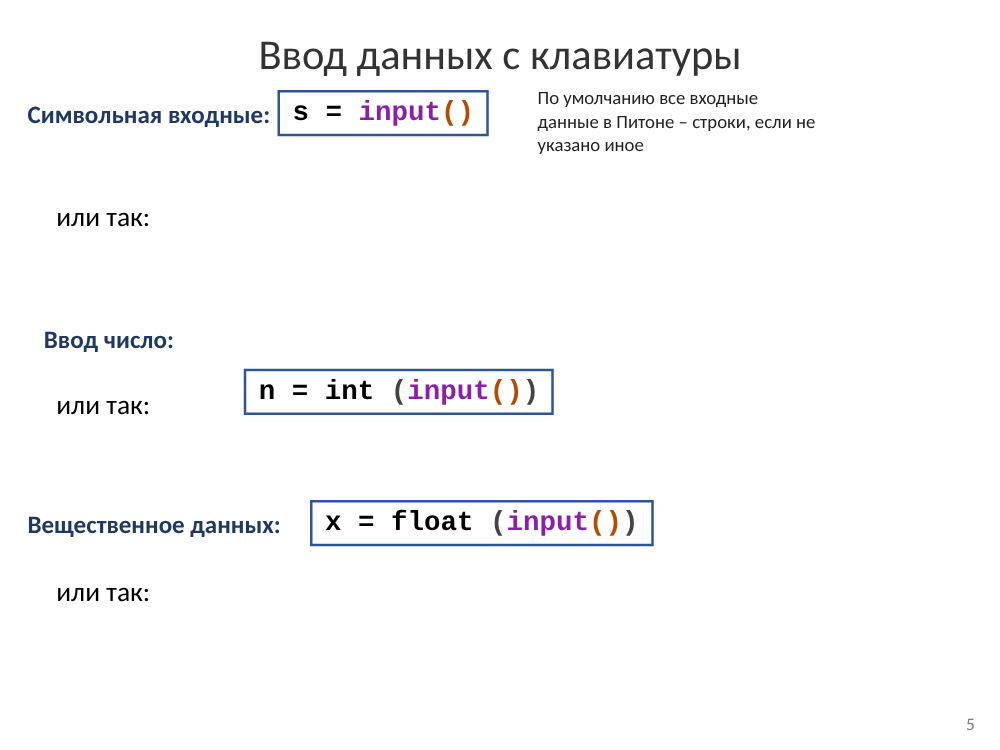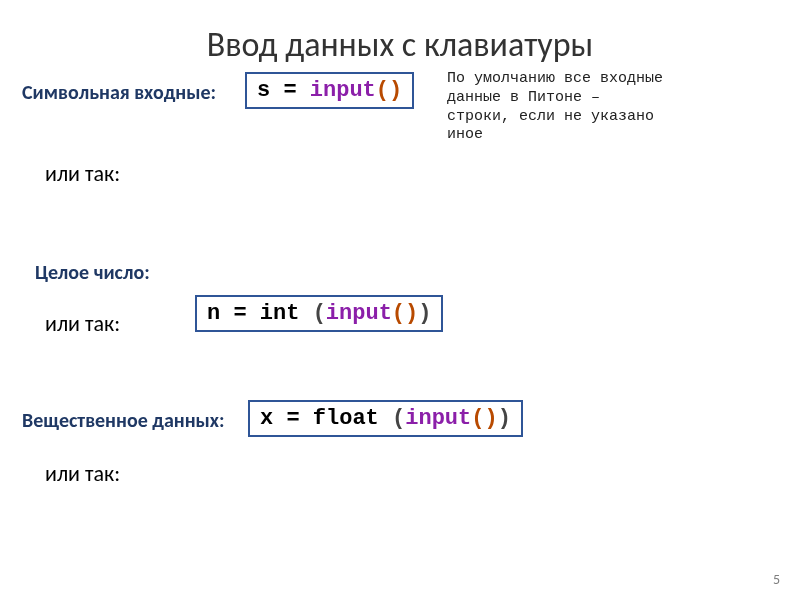--- a/index.html
+++ b/index.html
@@ -79,34 +79,34 @@
 </head>
 <body>
 
 <div class="slide">
 
   <div class="title">Ввод данных с клавиатуры</div>
 
   <div class="row" style="top:70px;">
     <span class="label" style="position:absolute; left:22px; top:10px;">Символьная входные:</span>
 
-    <div class="codebox" style="position:absolute; left:245px; top:2px;">
+    <div class="codebox" style="position:absolute; left:222px; top:2px;">
       <span class="tok-black">s = </span><span class="tok-builtin">input</span><span class="tok-paren-hi">(</span><span class="tok-paren-hi">)</span>
     </div>
 
-    <div class="note" style="position:absolute; left:447px; top:0; width:225px;font-family:Liberation Mono, monospace;">По умолчанию все входные данные в Питоне – строки, если не указано иное</div>
+    <div class="note" style="position:absolute; left:430px; top:0; width:225px;">По умолчанию все входные данные в Питоне – строки, если не указано иное</div>
   </div>
 
   <div class="row" style="top:160px;">
     <span class="plain" style="position:absolute; left:45px;">или так:</span>
   </div>
 
 
   <div class="row" style="top:252px;">
-    <span class="label" style="position:absolute; left:35px; top:8px;">Целое число:</span>
+    <span class="label" style="position:absolute; left:35px; top:8px;">Ввод число:</span>
     <div class="codebox" style="position:absolute; left:195px; top:0;margin-top:43px;">
       <span class="tok-black">n = </span><span class="tok-black">int</span><span class="tok-black"> </span><span class="tok-sym">(</span><span class="tok-builtin">input</span><span class="tok-paren-hi">(</span><span class="tok-paren-hi">)</span><span class="tok-sym">)</span>
     </div>
   </div>
 
   <div class="row" style="top:310px;">
     <span class="plain" style="position:absolute; left:45px;">или так:</span>
   </div>
 
 

